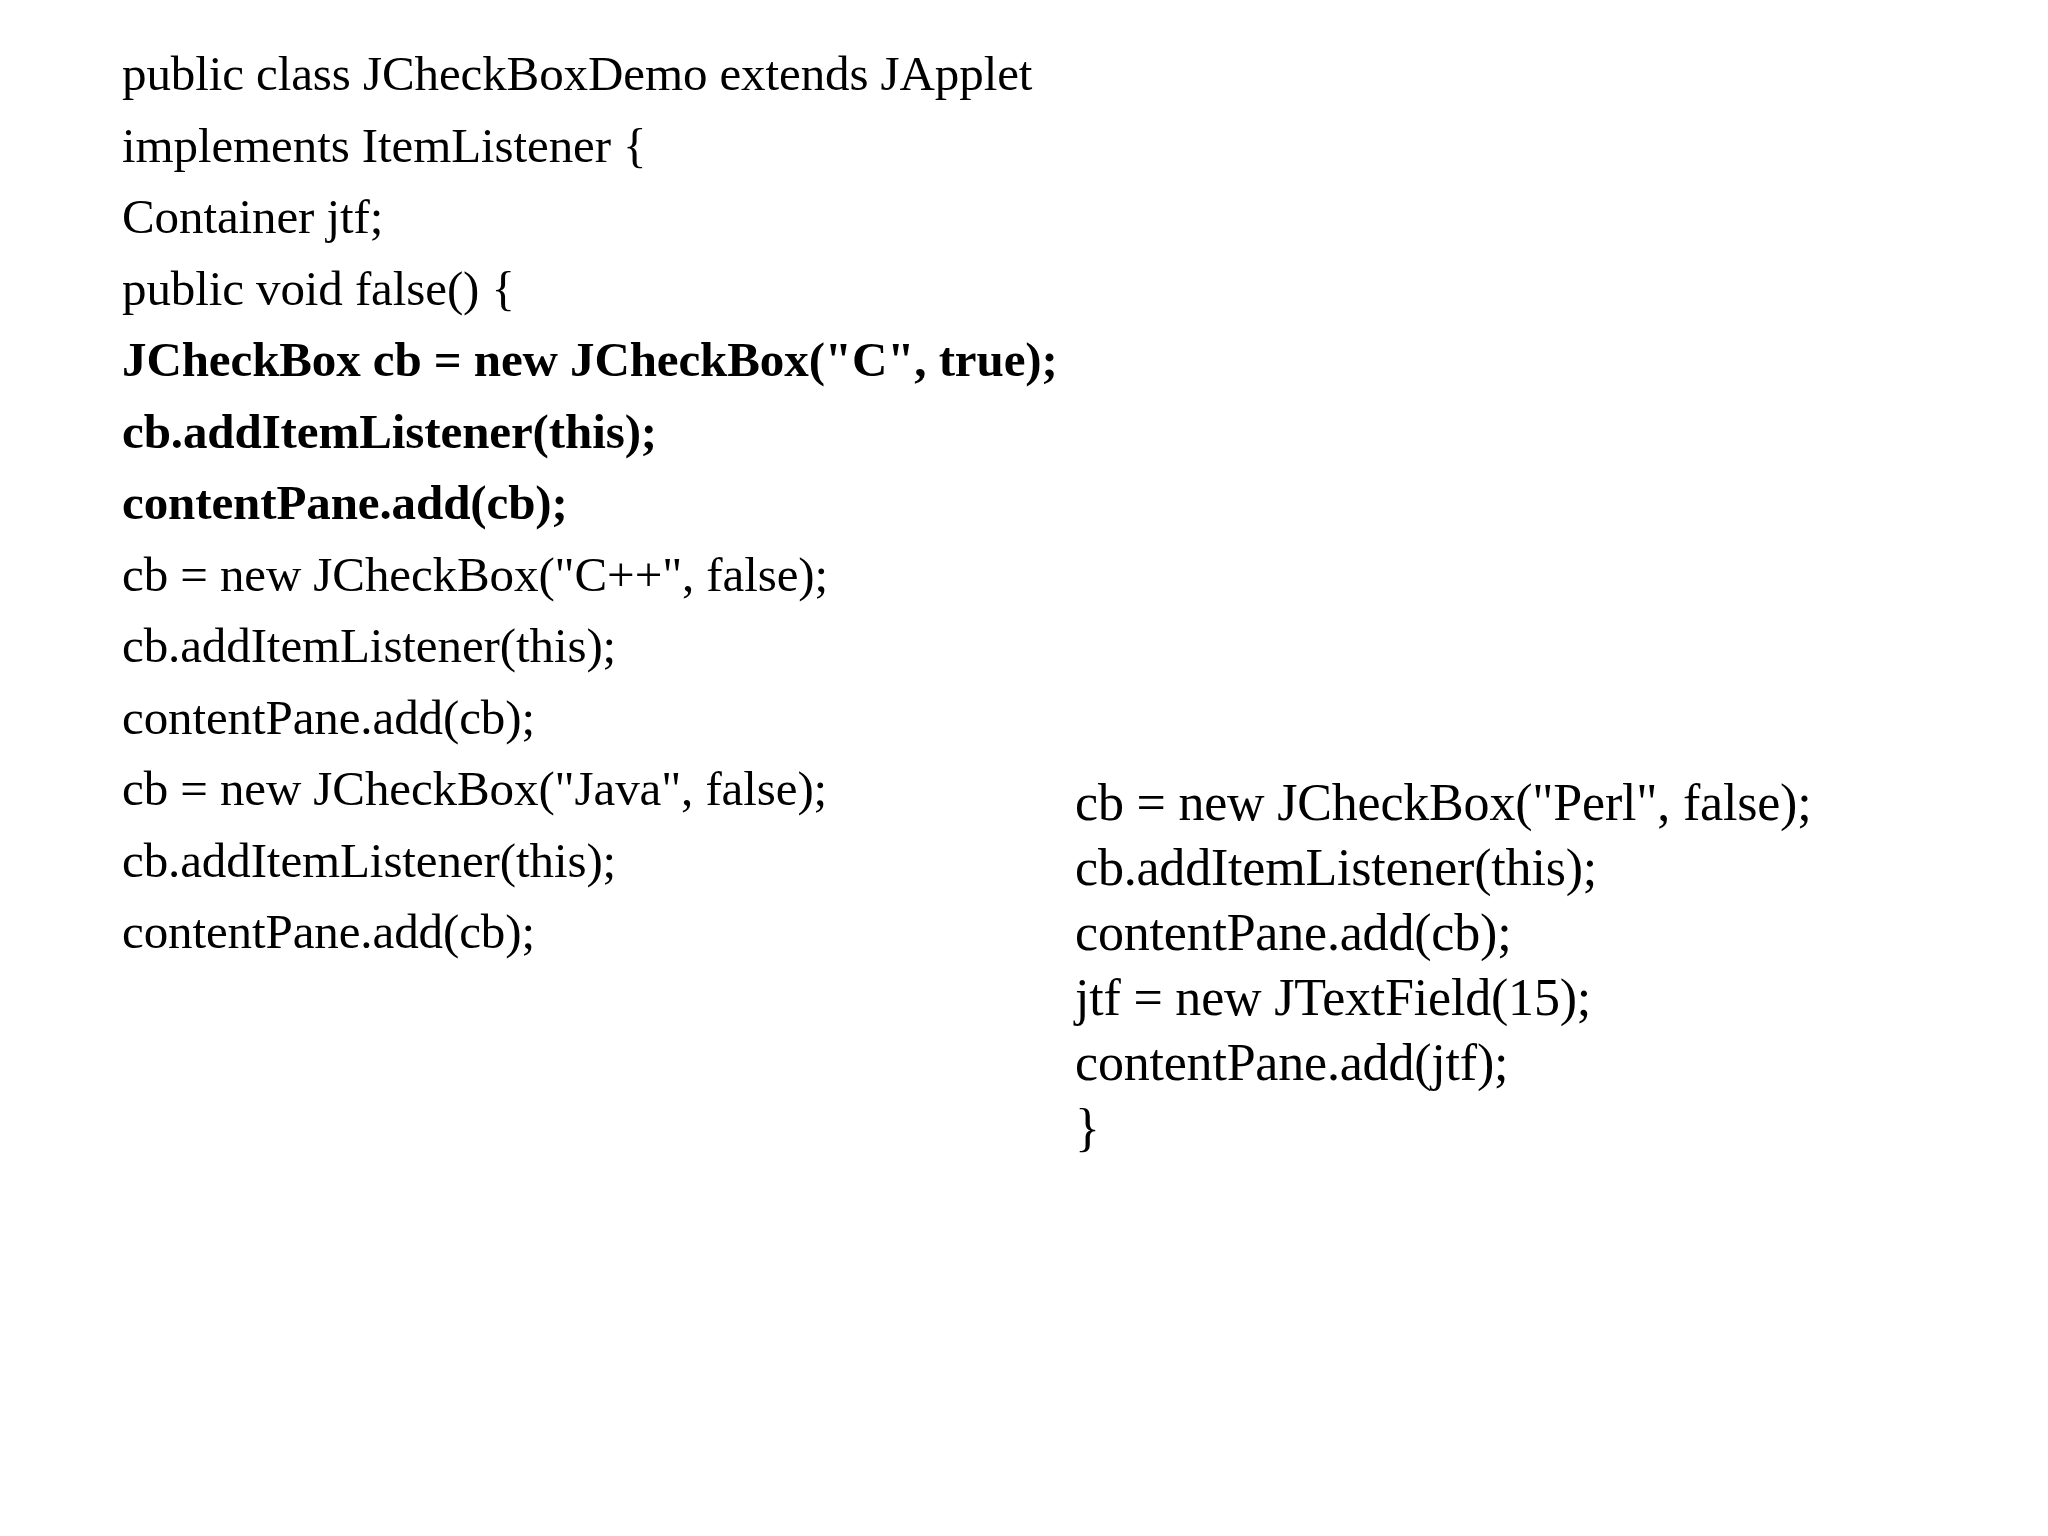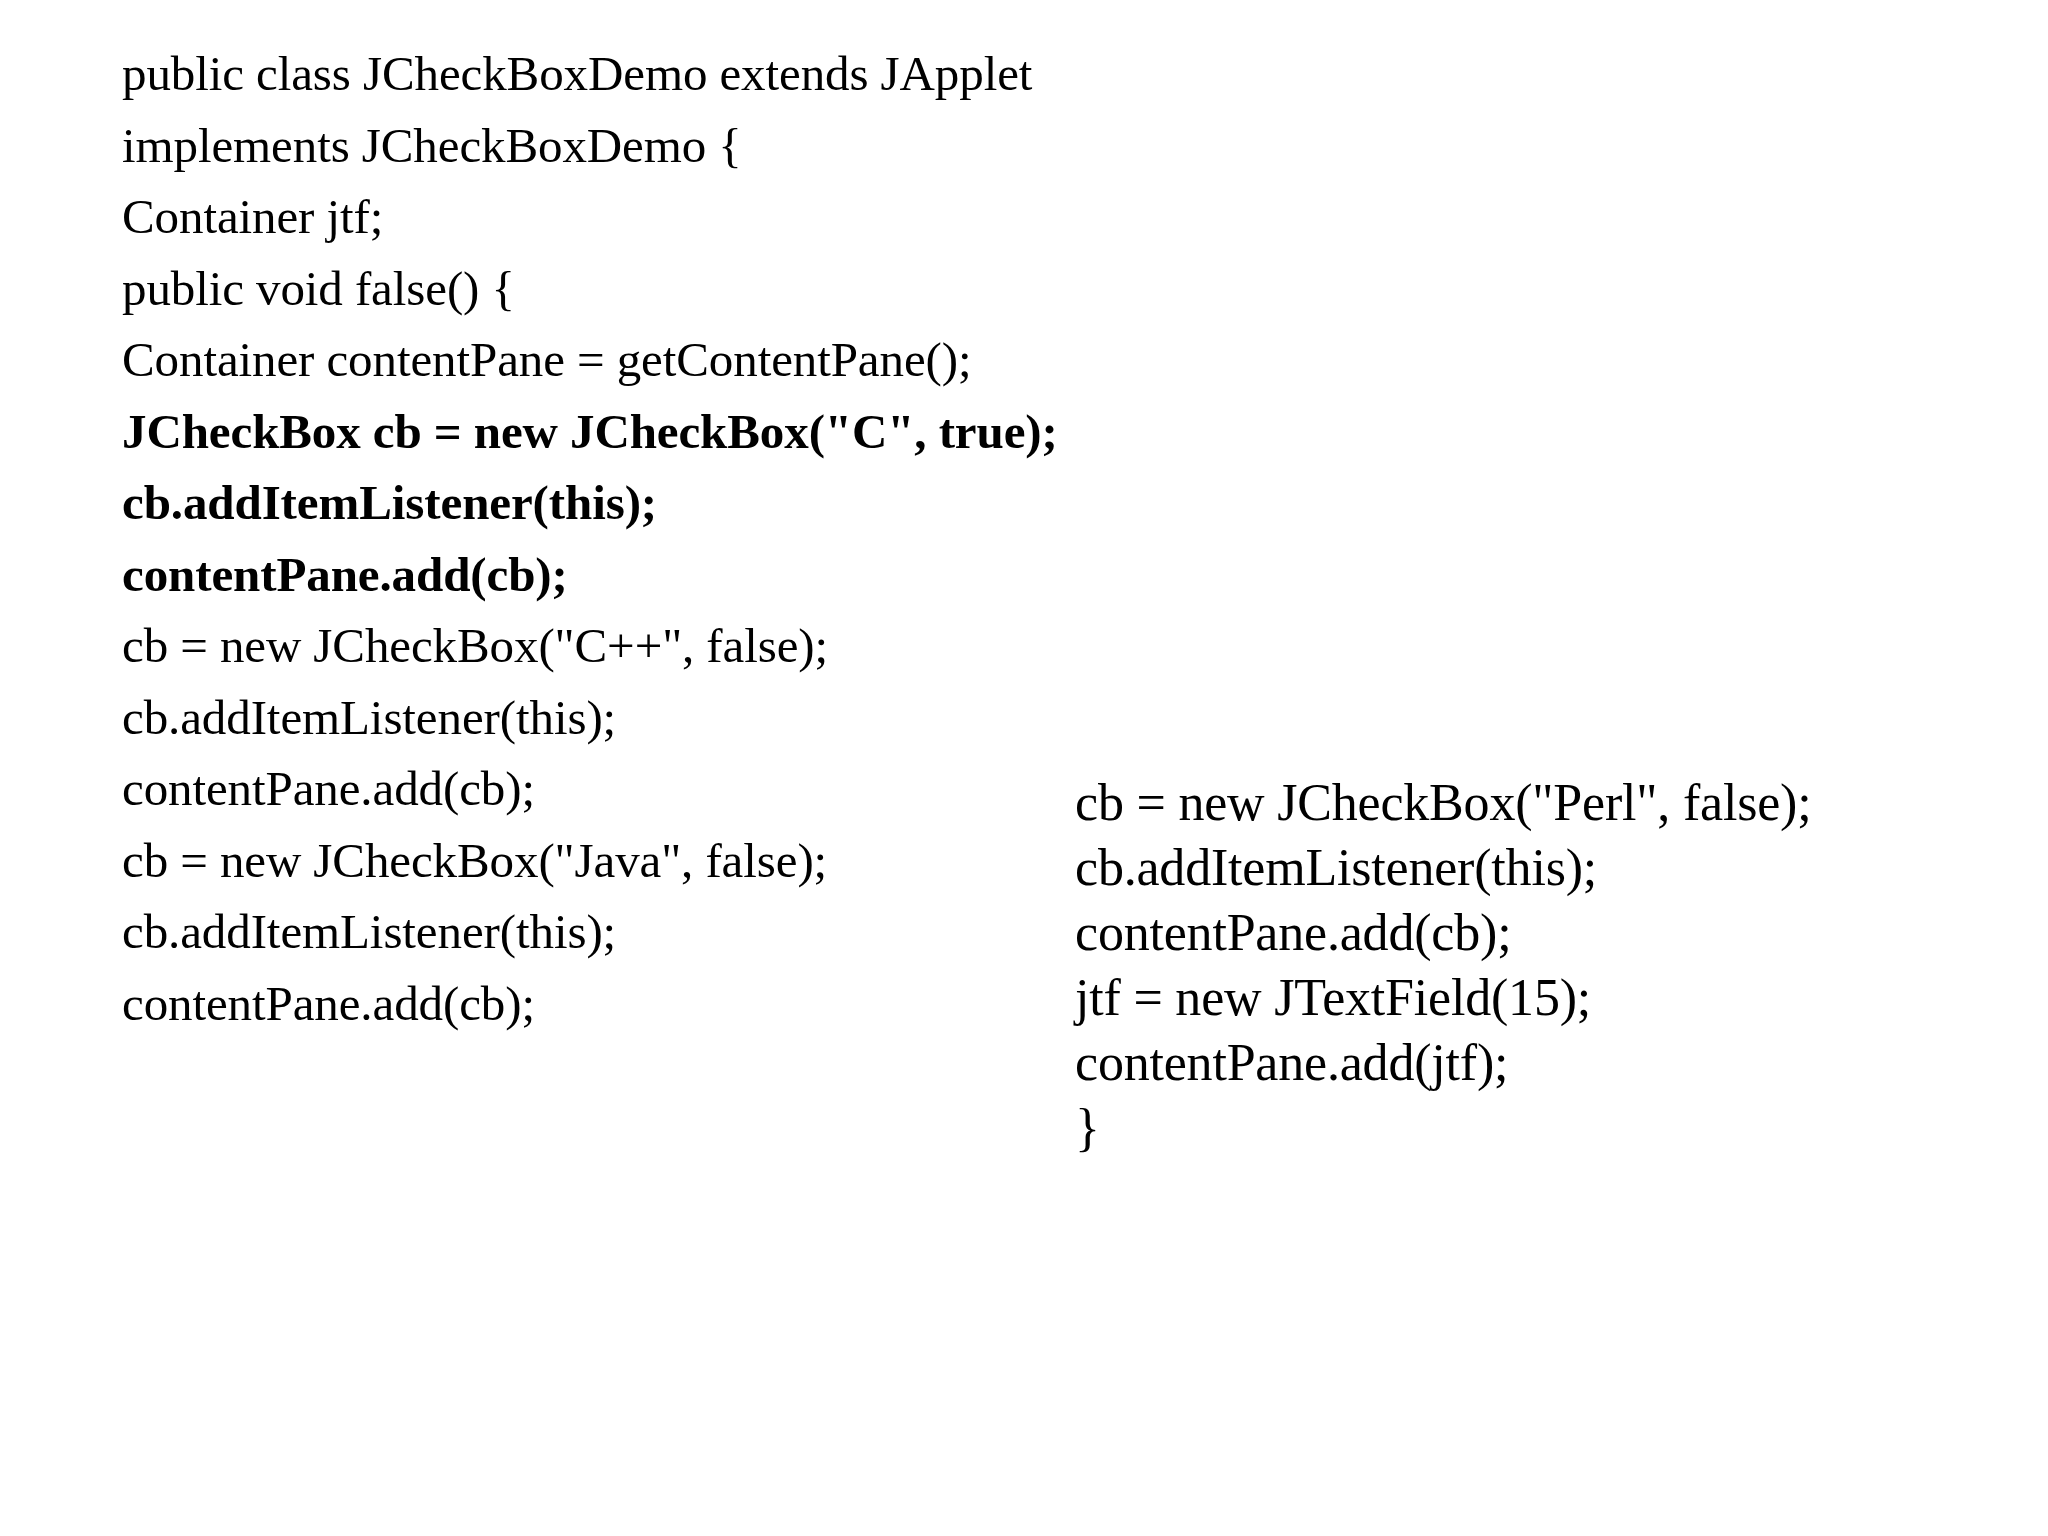--- a/index.html
+++ b/index.html
@@ -51,24 +51,23 @@
     font-weight: 400;
   }
 </style>
 </head>
 <body style="background: rgb(255, 255, 255);">
 
 <div id="slide" style="background: rgb(255, 255, 255); color: rgb(0, 0, 0);">
 
   <div id="left-code-column">
       <div class="code-line">public class JCheckBoxDemo extends JApplet</div>
-      <div class="code-line">implements JCheckBoxDemo {</div>
+      <div class="code-line">implements ItemListener {</div>
       <div class="code-line">Container jtf;</div>
       <div class="code-line">public void false() {</div>
-      <div class="code-line">Container contentPane = getContentPane();</div>
       <div class="code-line bold">JCheckBox cb = new JCheckBox("C", true);</div>
       <div class="code-line bold">cb.addItemListener(this);</div>
       <div class="code-line bold">contentPane.add(cb);</div>
       <div class="code-line">cb = new JCheckBox("C++", false);</div>
       <div class="code-line">cb.addItemListener(this);</div>
       <div class="code-line">contentPane.add(cb);</div>
       <div class="code-line">cb = new JCheckBox("Java", false);</div>
       <div class="code-line">cb.addItemListener(this);</div>
       <div class="code-line">contentPane.add(cb);</div>
     </div>

